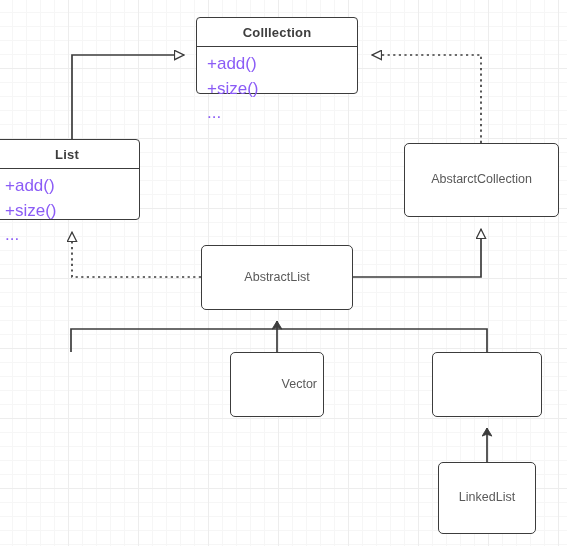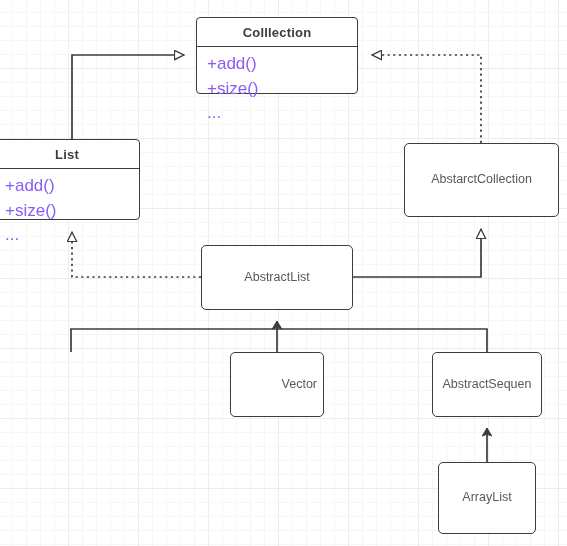--- a/index.html
+++ b/index.html
@@ -126,21 +126,20 @@
     <span>AbstractList</span>
   </div>
 
 
   <div class="node plain" style="left:230px; top:352px; width:94px; height:65px;justify-content:flex-end;">
     <span>Vector</span>
   </div>
 
   <div class="node plain" style="left:432px; top:352px; width:110px; height:65px;">
     <span>
-      <span class="wrapname">AbstractSequen</span>
     </span>
   </div>
 
   <div class="node plain" style="left:438px; top:462px; width:98px; height:72px;">
-    <span>ArrayList</span>
+    <span>LinkedList</span>
   </div>
 
 </div>
 
 </body></html>

